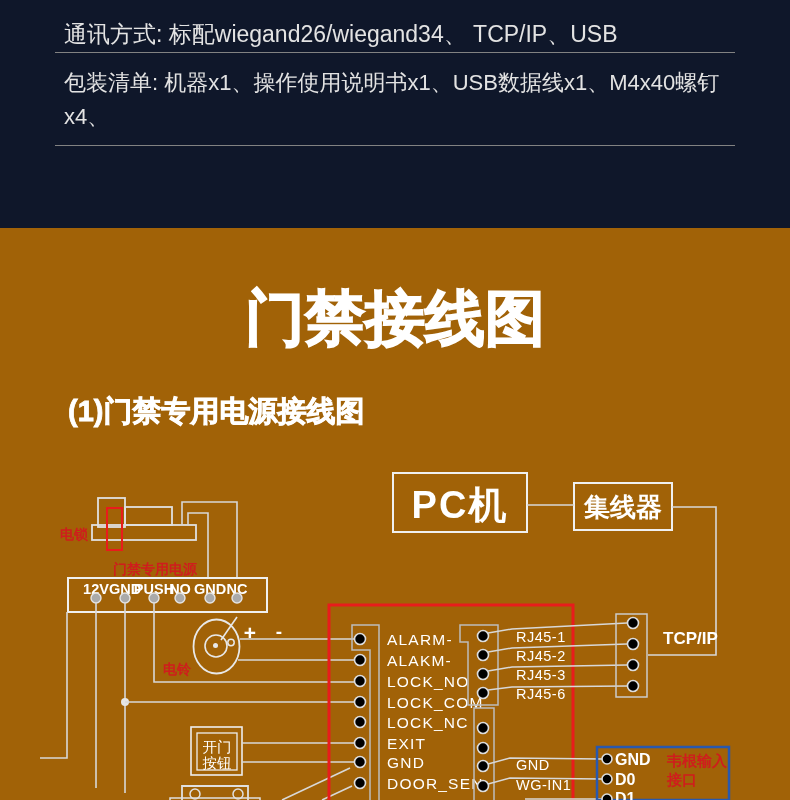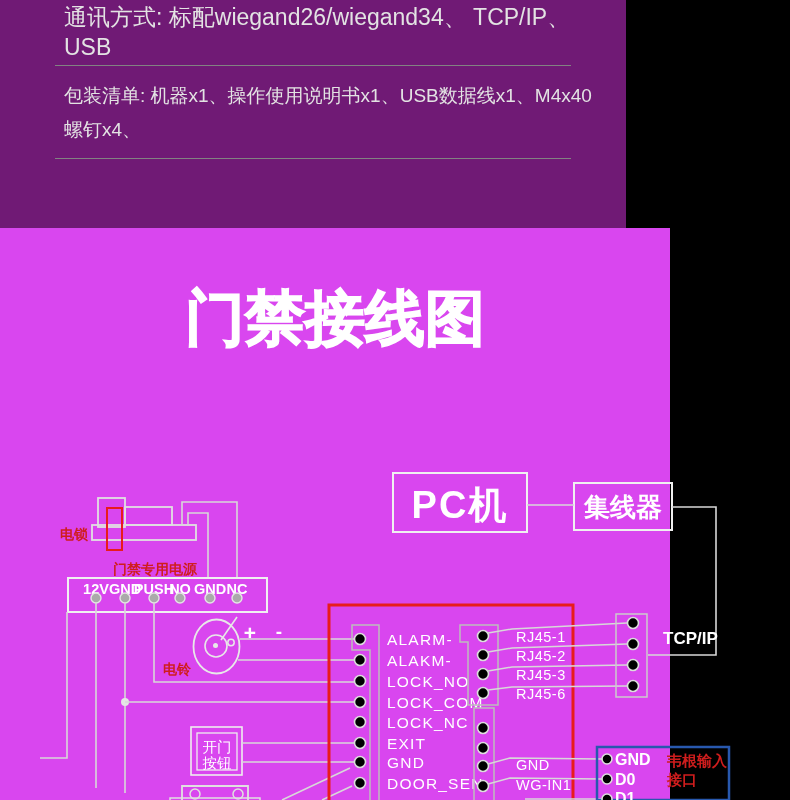--- a/index.html
+++ b/index.html
@@ -1,23 +1,23 @@
 <!DOCTYPE html>
 <html><head>
 <meta charset="utf-8">
 <style>
   html,body{margin:0;padding:0;background:#000;}
   body{width:790px;height:800px;overflow:hidden;position:relative;
        font-family:"Liberation Sans","DejaVu Sans",sans-serif;}
-  .top-section{background:#701a75;width:626px;height:228px;box-sizing:border-box;padding-top:1px;}
+  .top-section{background:#0f172a;width:790px;height:228px;box-sizing:border-box;padding-top:18px;}
   .spec-row{color:#e3e3e3;font-size:23px;line-height:30px;margin:1px 30px 0 64px;font-weight:400;}
   .divider{height:1px;background:#828282;margin:3px 55px 0 55px;}
-  .pkg-block{color:#e3e3e3;font-size:19px;line-height:34px;margin:13px 30px 0 64px;font-weight:400;}
+  .pkg-block{color:#e3e3e3;font-size:22px;line-height:34px;margin:13px 30px 0 64px;font-weight:400;}
   .divider2{height:1px;background:#828282;margin:11px 55px 0 55px;}
-  .main{background:#d946ef;width:670px;height:572px;position:relative;}
+  .main{background:#a16207;width:790px;height:572px;position:relative;}
   .big-title{color:#fff;font-size:60px;line-height:66px;font-weight:700;-webkit-text-stroke:1.5px #fff;
              text-align:center;padding-top:58px;margin:0;}
   .sub-title{color:#fff;font-size:29px;font-weight:700;-webkit-text-stroke:0.8px #fff;
              margin:40px 0 0 68px;}
   svg{position:absolute;left:0;top:227px;}
   svg text{font-family:"Liberation Sans","DejaVu Sans",sans-serif;}
   .pin-label{fill:#ffffff;font-size:15.5px;letter-spacing:1.2px;}
   .rj-label{fill:#ffffff;font-size:14.5px;letter-spacing:0.5px;}
   .term-label{fill:#ffffff;font-size:14.5px;font-weight:700;}
   .red-label{font-weight:700;}
@@ -29,20 +29,21 @@
   <div class="spec-row">通讯方式: 标配wiegand26/wiegand34、 TCP/IP、USB</div>
   <div class="divider"></div>
   <div class="pkg-block">
     <div>包装清单: 机器x1、操作使用说明书x1、USB数据线x1、M4x40螺钉x4、</div>
   </div>
   <div class="divider2"></div>
 </div>
 
 <div class="main">
   <div class="big-title">门禁接线图</div>
+  <div class="sub-title">(1)门禁专用电源接线图</div>
 
   <svg width="790" height="345" viewBox="0 455 790 345">
 
     <rect x="393" y="473" width="134" height="59" fill="none" stroke="#f0f0f0" stroke-width="2"></rect>
     <text x="460" y="518" text-anchor="middle" fill="#fff" font-size="38" font-weight="700" letter-spacing="2">PC机</text>
 
     <rect x="574" y="483" width="98" height="47" fill="none" stroke="#f0f0f0" stroke-width="2"></rect>
     <text x="623" y="516" text-anchor="middle" fill="#fff" font-size="26" font-weight="700">集线器</text>
 
     <line x1="527" y1="505" x2="574" y2="505" stroke="#d8d8d8" stroke-width="1.6"></line>

